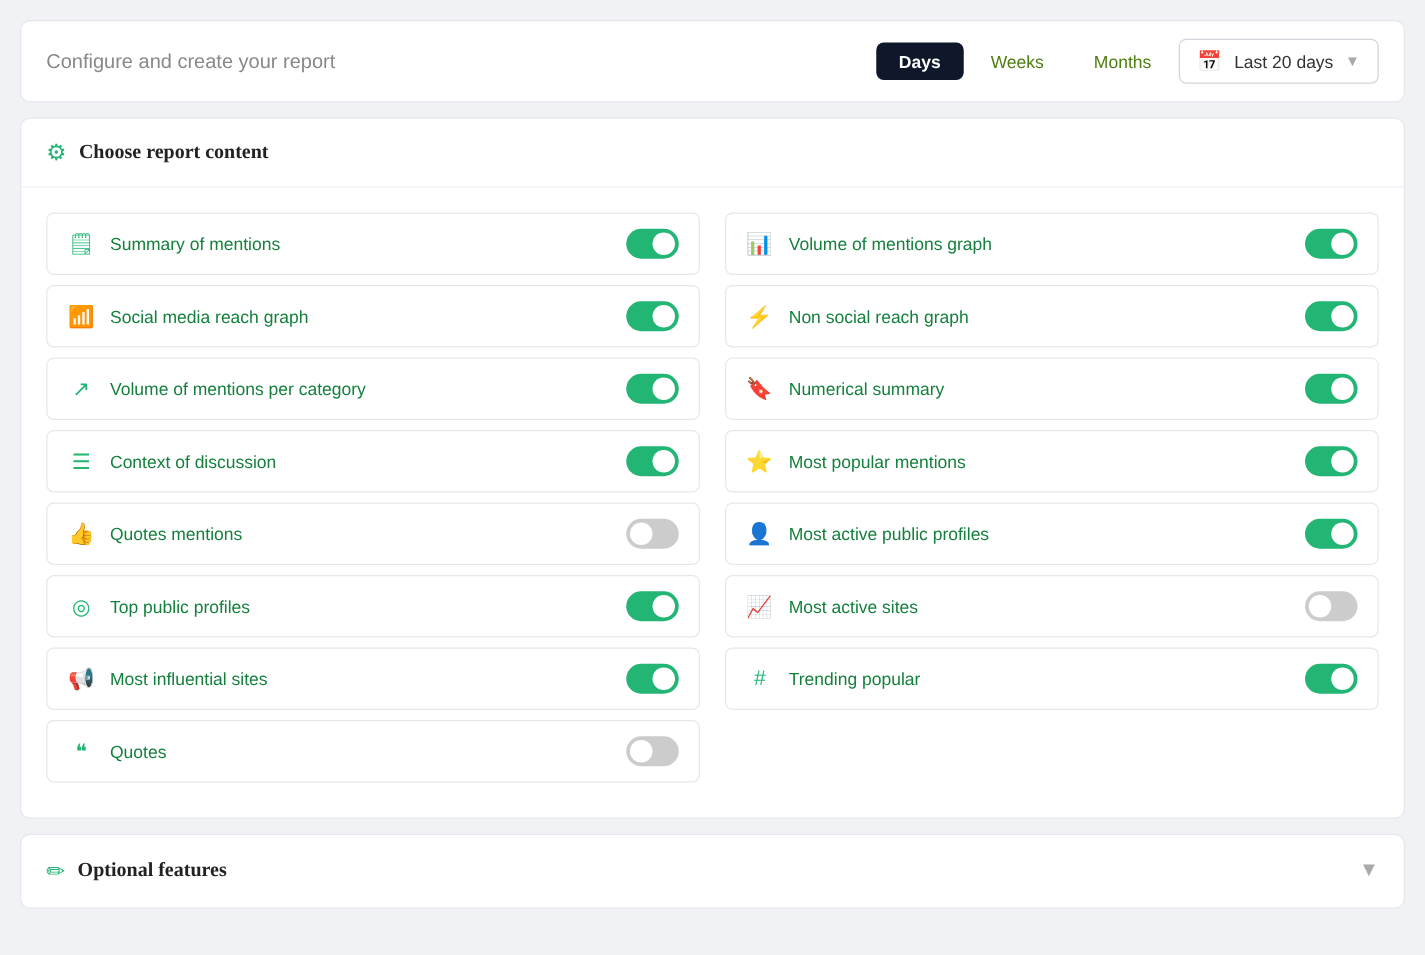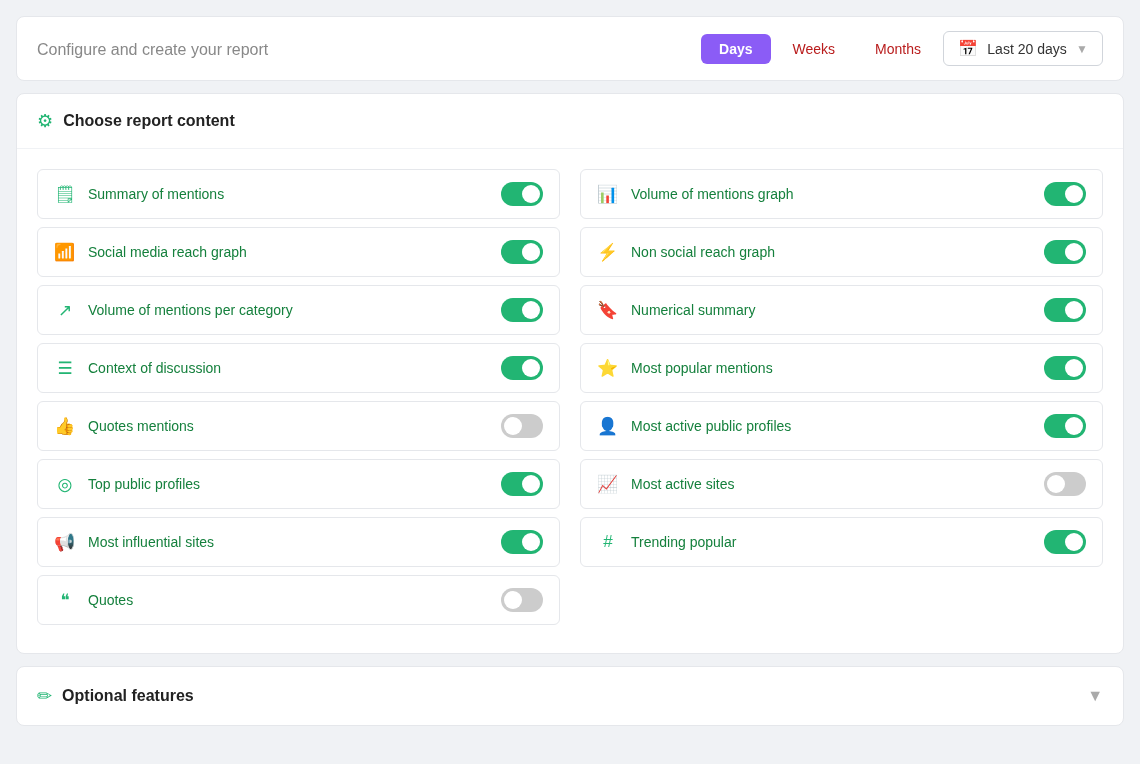--- a/index.html
+++ b/index.html
@@ -5,29 +5,29 @@
     * { box-sizing: border-box; margin: 0; padding: 0; }
     body { font-family: -apple-system, BlinkMacSystemFont, 'Segoe UI', Arial, sans-serif; background: #f0f2f5; color: #333; font-size: 14px; }
 
     .page-wrapper { width: 1140px; min-height: 764px; background: #f0f2f5; padding: 16px; }
 
     
     .header { background: #fff; border-radius: 8px; padding: 14px 20px; display: flex; align-items: center; justify-content: space-between; margin-bottom: 12px; border: 1px solid #e5e7eb; }
     .header-left h1 { font-size: 18px; font-weight: 700; color: #222; }
     .header-left p { font-size: 16px; color: #888; margin-top: 2px; }
     .header-right { display: flex; align-items: center; gap: 4px; }
-    .period-btn { padding: 7px 18px; border-radius: 6px; border: none; cursor: pointer; font-size: 14px; background: transparent; color: #b91c1c; }
-    .period-btn.active { background: #8b5cf6; color: #fff; font-weight: 600; }
+    .period-btn { padding: 7px 18px; border-radius: 6px; border: none; cursor: pointer; font-size: 14px; background: transparent; color: #4d7c0f; }
+    .period-btn.active { background: #0f172a; color: #fff; font-weight: 600; }
     .date-picker { display: flex; align-items: center; gap: 8px; border: 1px solid #d1d5db; border-radius: 6px; padding: 7px 14px; background: #fff; cursor: pointer; color: #333; font-size: 14px; min-width: 160px; justify-content: space-between; }
 
     
     .section { background: #fff; border-radius: 8px; border: 1px solid #e5e7eb; margin-bottom: 12px; }
     .section-header { padding: 16px 20px; display: flex; align-items: center; gap: 10px; border-bottom: 1px solid #f0f2f5; }
     .section-icon { color: #22b573; font-size: 18px; }
-    .section-title { font-size: 16px; font-weight: 600; color: #222; }
+    .section-title { font-size: 16px; font-weight: 600; color: #222; font-family: Liberation Serif, serif; }
     .section-body { padding: 20px; }
 
     
     .include-data-row { display: flex; align-items: center; justify-content: space-between; margin-bottom: 18px; }
     .include-data-left { display: flex; align-items: center; gap: 10px; }
     .include-data-label { font-size: 15px; font-weight: 600; color: #222; }
     .help-icon { width: 18px; height: 18px; border: 1px solid #aaa; border-radius: 50%; display: inline-flex; align-items: center; justify-content: center; font-size: 11px; color: #888; cursor: pointer; }
     .restore-link { color: #22b573; font-size: 14px; cursor: pointer; font-weight: 500; }
 
     

